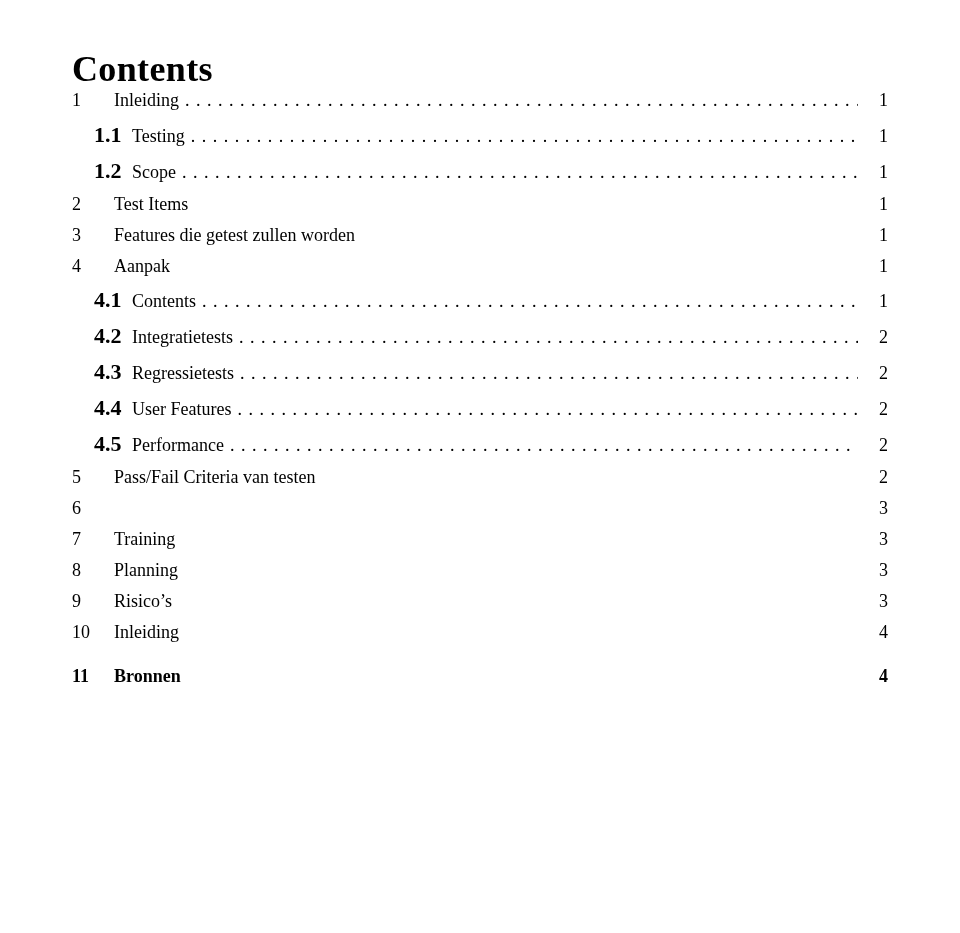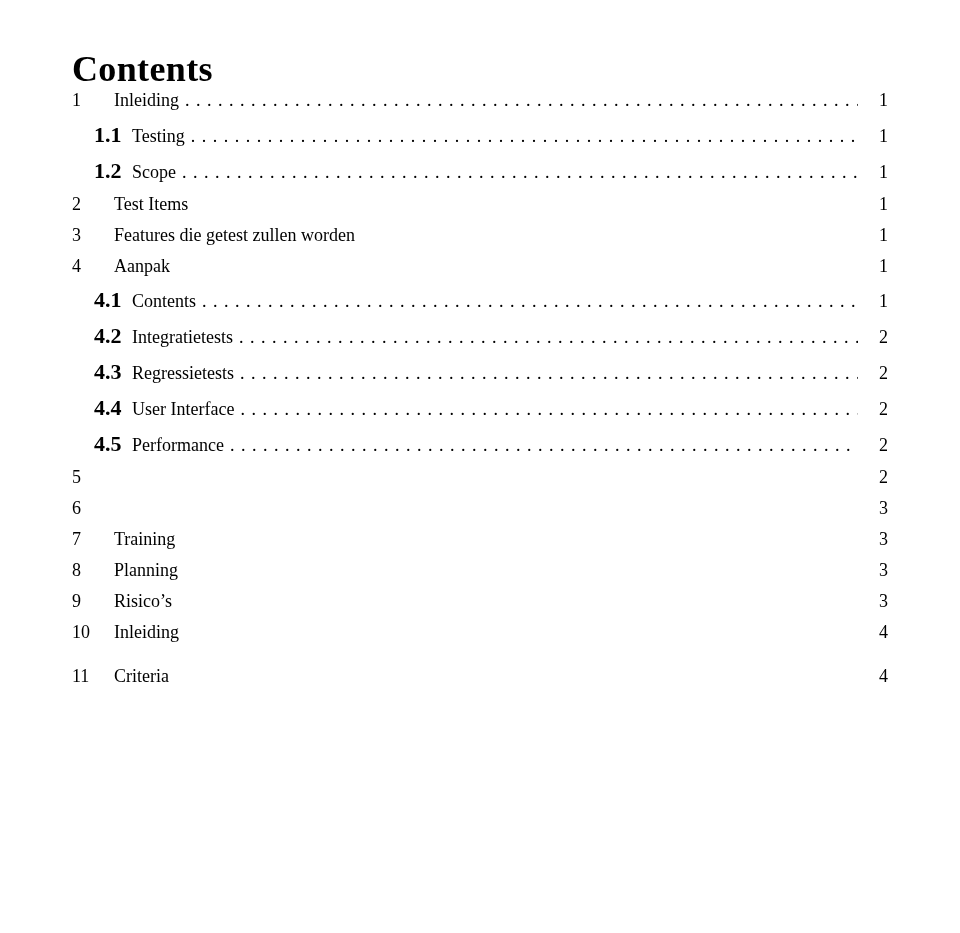--- a/index.html
+++ b/index.html
@@ -131,32 +131,33 @@
         <span class="toc-page">2</span>
       </div>
       <div class="toc-section">
         <span class="toc-subsection-number">4.3</span>
         <span class="toc-label">Regressietests</span>
         <span class="toc-dots"></span>
         <span class="toc-page">2</span>
       </div>
       <div class="toc-section">
         <span class="toc-subsection-number">4.4</span>
-        <span class="toc-label">User Interface</span>
+        <span class="toc-label">User Features</span>
         <span class="toc-dots"></span>
         <span class="toc-page">2</span>
       </div>
       <div class="toc-section">
         <span class="toc-subsection-number">4.5</span>
         <span class="toc-label">Performance</span>
         <span class="toc-dots"></span>
         <span class="toc-page">2</span>
       </div>
       <div class="toc-section" style="margin-top: 10px;">
         <span class="toc-number">5</span>
+        <span class="toc-label">Pass/Fail Criteria van testen</span>
         <span class="toc-dots" style="flex: 1 1 0%; visibility: hidden; content: none;"></span>
         <span class="toc-page">2</span>
       </div>
       <div class="toc-section" style="margin-top: 10px;">
         <span class="toc-number">6</span>
         <span class="toc-dots" style="flex: 1 1 0%; visibility: hidden; content: none;"></span>
         <span class="toc-page">3</span>
       </div>
       <div class="toc-section" style="margin-top: 10px;">
         <span class="toc-number">7</span>
@@ -175,23 +176,23 @@
         <span class="toc-label">Risico’s</span>
         <span class="toc-dots" style="flex: 1 1 0%; visibility: hidden; content: none;"></span>
         <span class="toc-page">3</span>
       </div>
       <div class="toc-section" style="margin-top: 10px; align-items: flex-end;">
         <span class="toc-number">10</span>
         <span class="toc-label">Inleiding</span>
         <span class="toc-dots" style="flex: 1 1 0%; visibility: hidden; content: none;"></span>
         <span class="toc-page">4</span>
       </div>
-      <div class="toc-section" style="margin-top: 23px;">
+      <div class="toc-section" style="margin-top: 23px; font-weight: bold;">
         <span class="toc-number">11</span>
-        <span class="toc-label">Criteria</span>
+        <span class="toc-label">Bronnen</span>
         <span class="toc-dots" style="flex: 1 1 0%; visibility: hidden; content: none;"></span>
         <span class="toc-page">4</span>
       </div>
     </div>
 </div>
 
 <style>
   
   .toc-dots[style*="visibility: hidden"]::after {
     content: "" !important;

